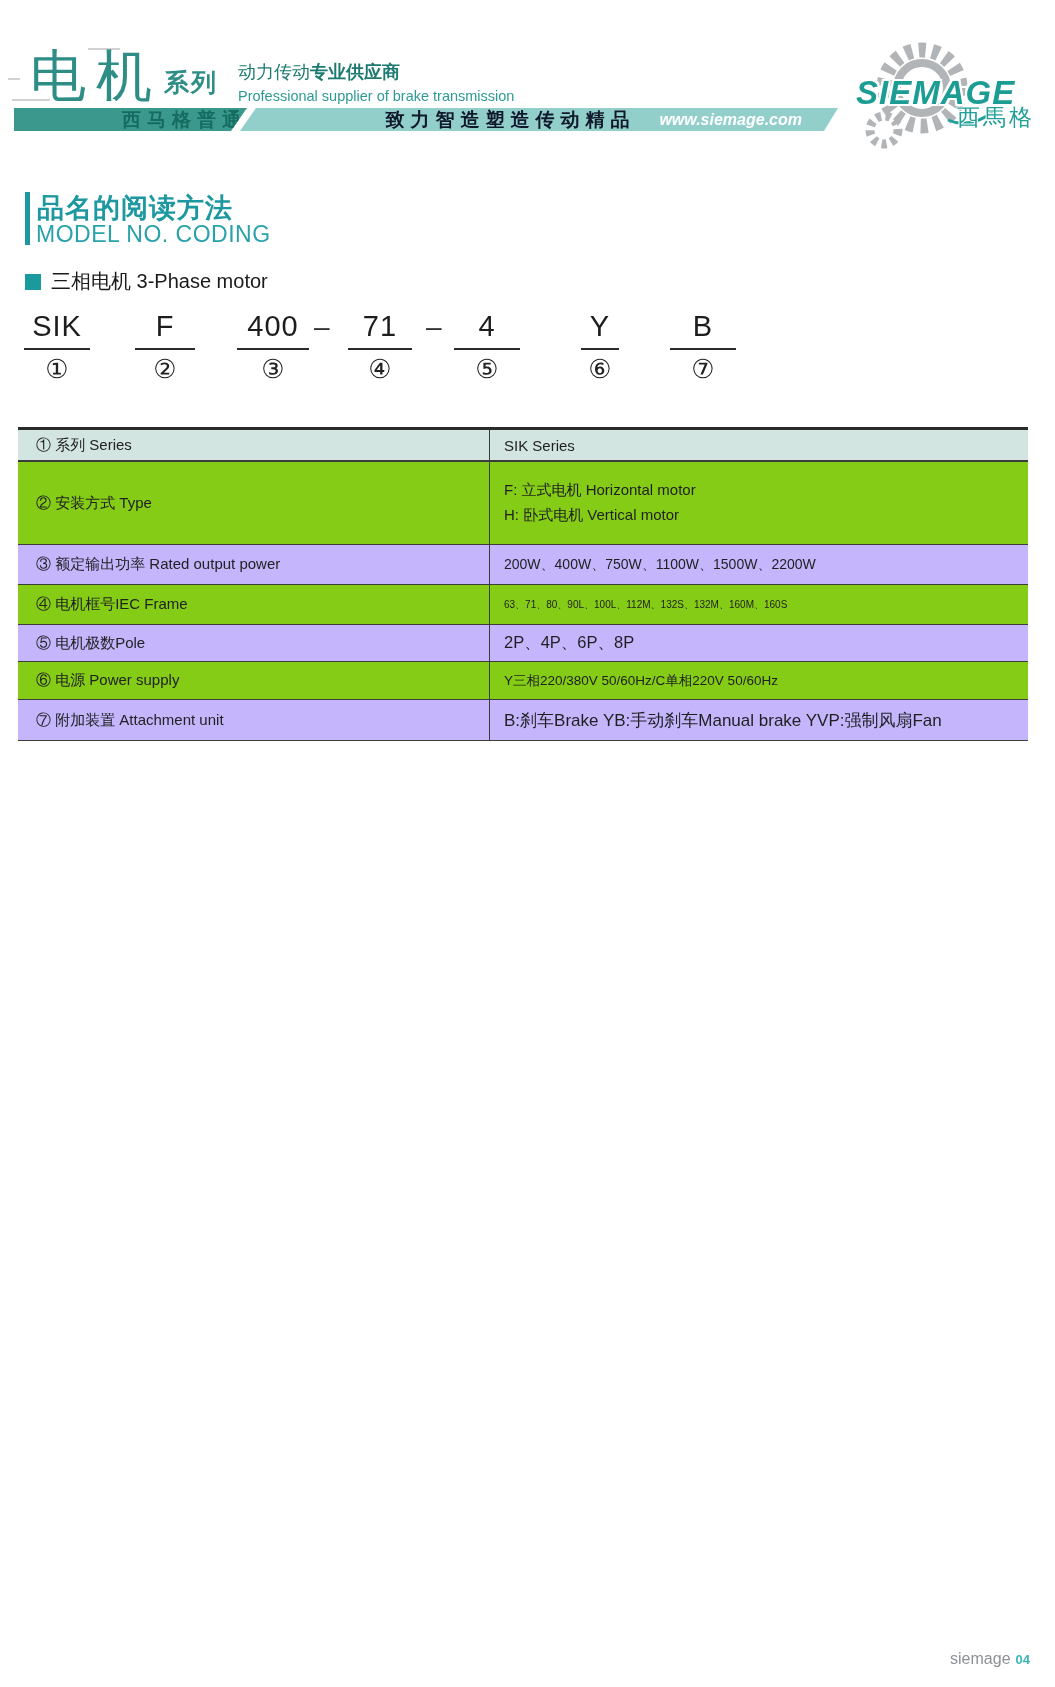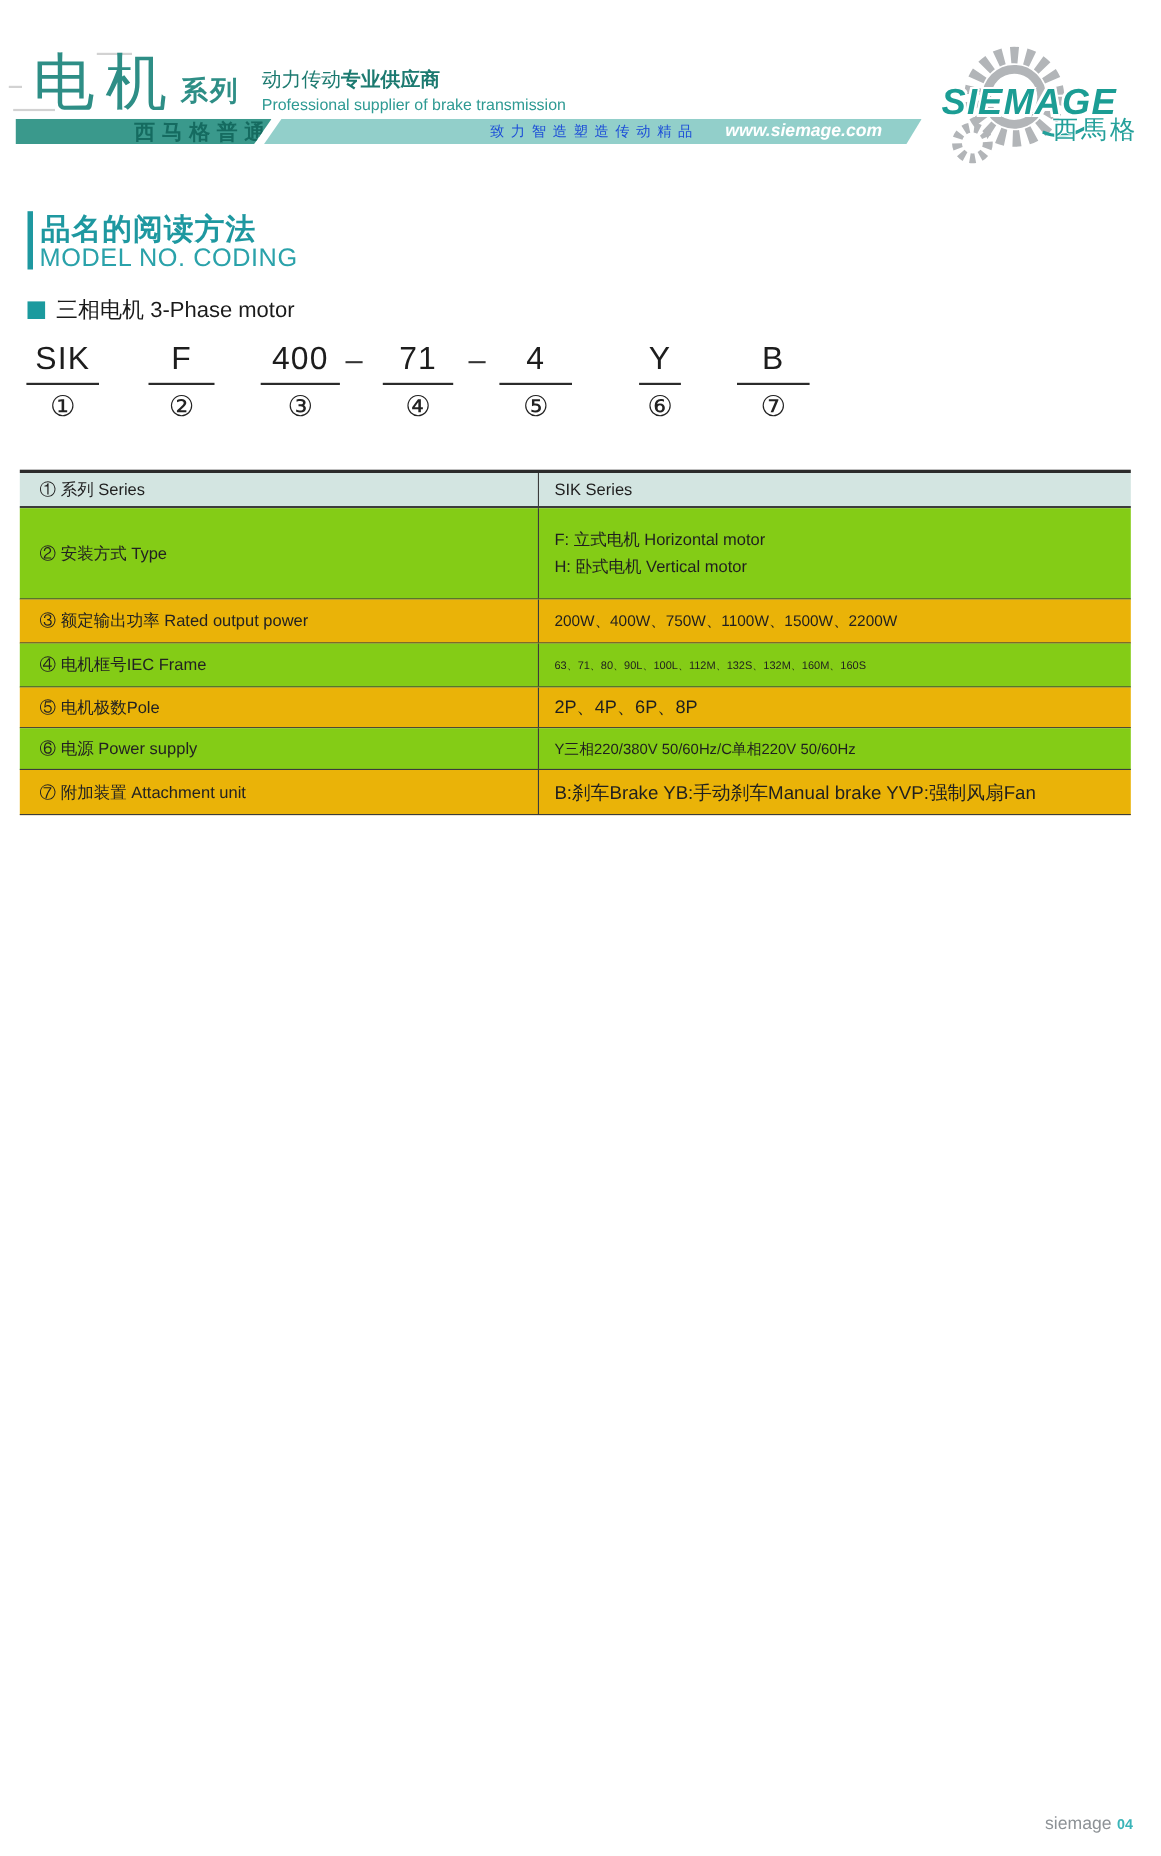--- a/index.html
+++ b/index.html
@@ -17,21 +17,21 @@
   #tagline-cn b { font-weight:bold; }
   #tagline-en { font-size:14.5px; color:#2e9a93; margin-top:4px; }
 
   #banner-dark { position:absolute; left:14px; top:108px; width:233px; height:23px; background:#3a998c;
       clip-path:polygon(0 0,100% 0,calc(100% - 16px) 100%,0 100%);
       display:flex; align-items:center; padding-left:108px; }
   #banner-dark span { font-family:"Liberation Serif", serif; font-weight:bold; font-size:19px; letter-spacing:6px; color:#156b60; white-space:nowrap; }
   #banner-light { position:absolute; left:240px; top:108px; width:598px; height:23px; background:#92cfca;
       clip-path:polygon(16px 0,100% 0,calc(100% - 14px) 100%,0 100%);
       display:flex; align-items:center; justify-content:flex-end; gap:24px; padding-right:36px; }
-  #banner-slogan { font-size:13px; color:#1d4ed8; letter-spacing:6px; white-space:nowrap; }
+  #banner-slogan { font-size:19px; color:#0f172a; letter-spacing:6px; white-space:nowrap;font-weight:bold; }
   #banner-url { font-size:16px; color:#ffffff; font-weight:bold; font-style:italic; white-space:nowrap; }
 
   #logo { position:absolute; left:810px; top:36px; width:245px; height:116px; }
   #logo svg { position:absolute; left:0; top:0; }
   #logo-text { position:absolute; left:46px; top:38px; font-size:33px; font-weight:800; font-style:italic; letter-spacing:1px; color:#1b9d94;
       text-shadow:2px 0 0 #fff,-2px 0 0 #fff,0 2px 0 #fff,0 -2px 0 #fff,2px 2px 0 #fff,-2px -2px 0 #fff,2px -2px 0 #fff,-2px 2px 0 #fff; }
   #logo-cn { position:absolute; left:147px; top:66px; font-size:23px; color:#23a09a; font-family:"Liberation Serif", serif; letter-spacing:3px;
       text-shadow:1px 0 0 #fff,-1px 0 0 #fff,0 1px 0 #fff,0 -1px 0 #fff; }
 
   
@@ -46,21 +46,21 @@
   
   .seg { position:absolute; top:310px; height:40px; text-align:center; font-size:29px; letter-spacing:1px; color:#1d1d1d;
          border-bottom:2px solid #2b2b2b; padding-bottom:2px; }
   .segnum { position:absolute; top:354px; font-size:26px; color:#222; width:28px; text-align:center; }
   .segdash { position:absolute; top:311px; font-size:28px; color:#333; }
 
   
   #spec-table { position:absolute; left:18px; top:427px; width:1010px; border-top:3px solid #2b2b2b; }
   .trow { display:flex; border-bottom:1px solid #3c3c3c; align-items:stretch; background:#84cc16; }
   .trow.header { background:#d3e5e1; border-bottom:2px solid #3c3c3c; }
-  .trow.alt { background:#eab308; }
+  .trow.alt { background:#c4b5fd; }
   .tlabel { width:472px; border-right:1.5px solid #3c3c3c; display:flex; align-items:center; padding-left:18px;
             font-size:15px; color:#222; }
   .tvalue { flex:1; display:flex; align-items:center; padding-left:14px; font-size:15px; color:#1f1f1f; }
   .tvalue.two-lines { flex-direction:column; align-items:flex-start; justify-content:center; gap:6px;text-align:center; }
   .r1 { height:32px; }
   .r2 { height:83px; }
   .r3 { height:40px; } .r3 .tvalue { font-size:14px; }
   .r4 { height:40px; } .r4 .tvalue { font-size:10px; }
   .r5 { height:37px; } .r5 .tvalue { font-size:16.5px; }
   .r6 { height:38px; } .r6 .tvalue { font-size:13.5px; }

